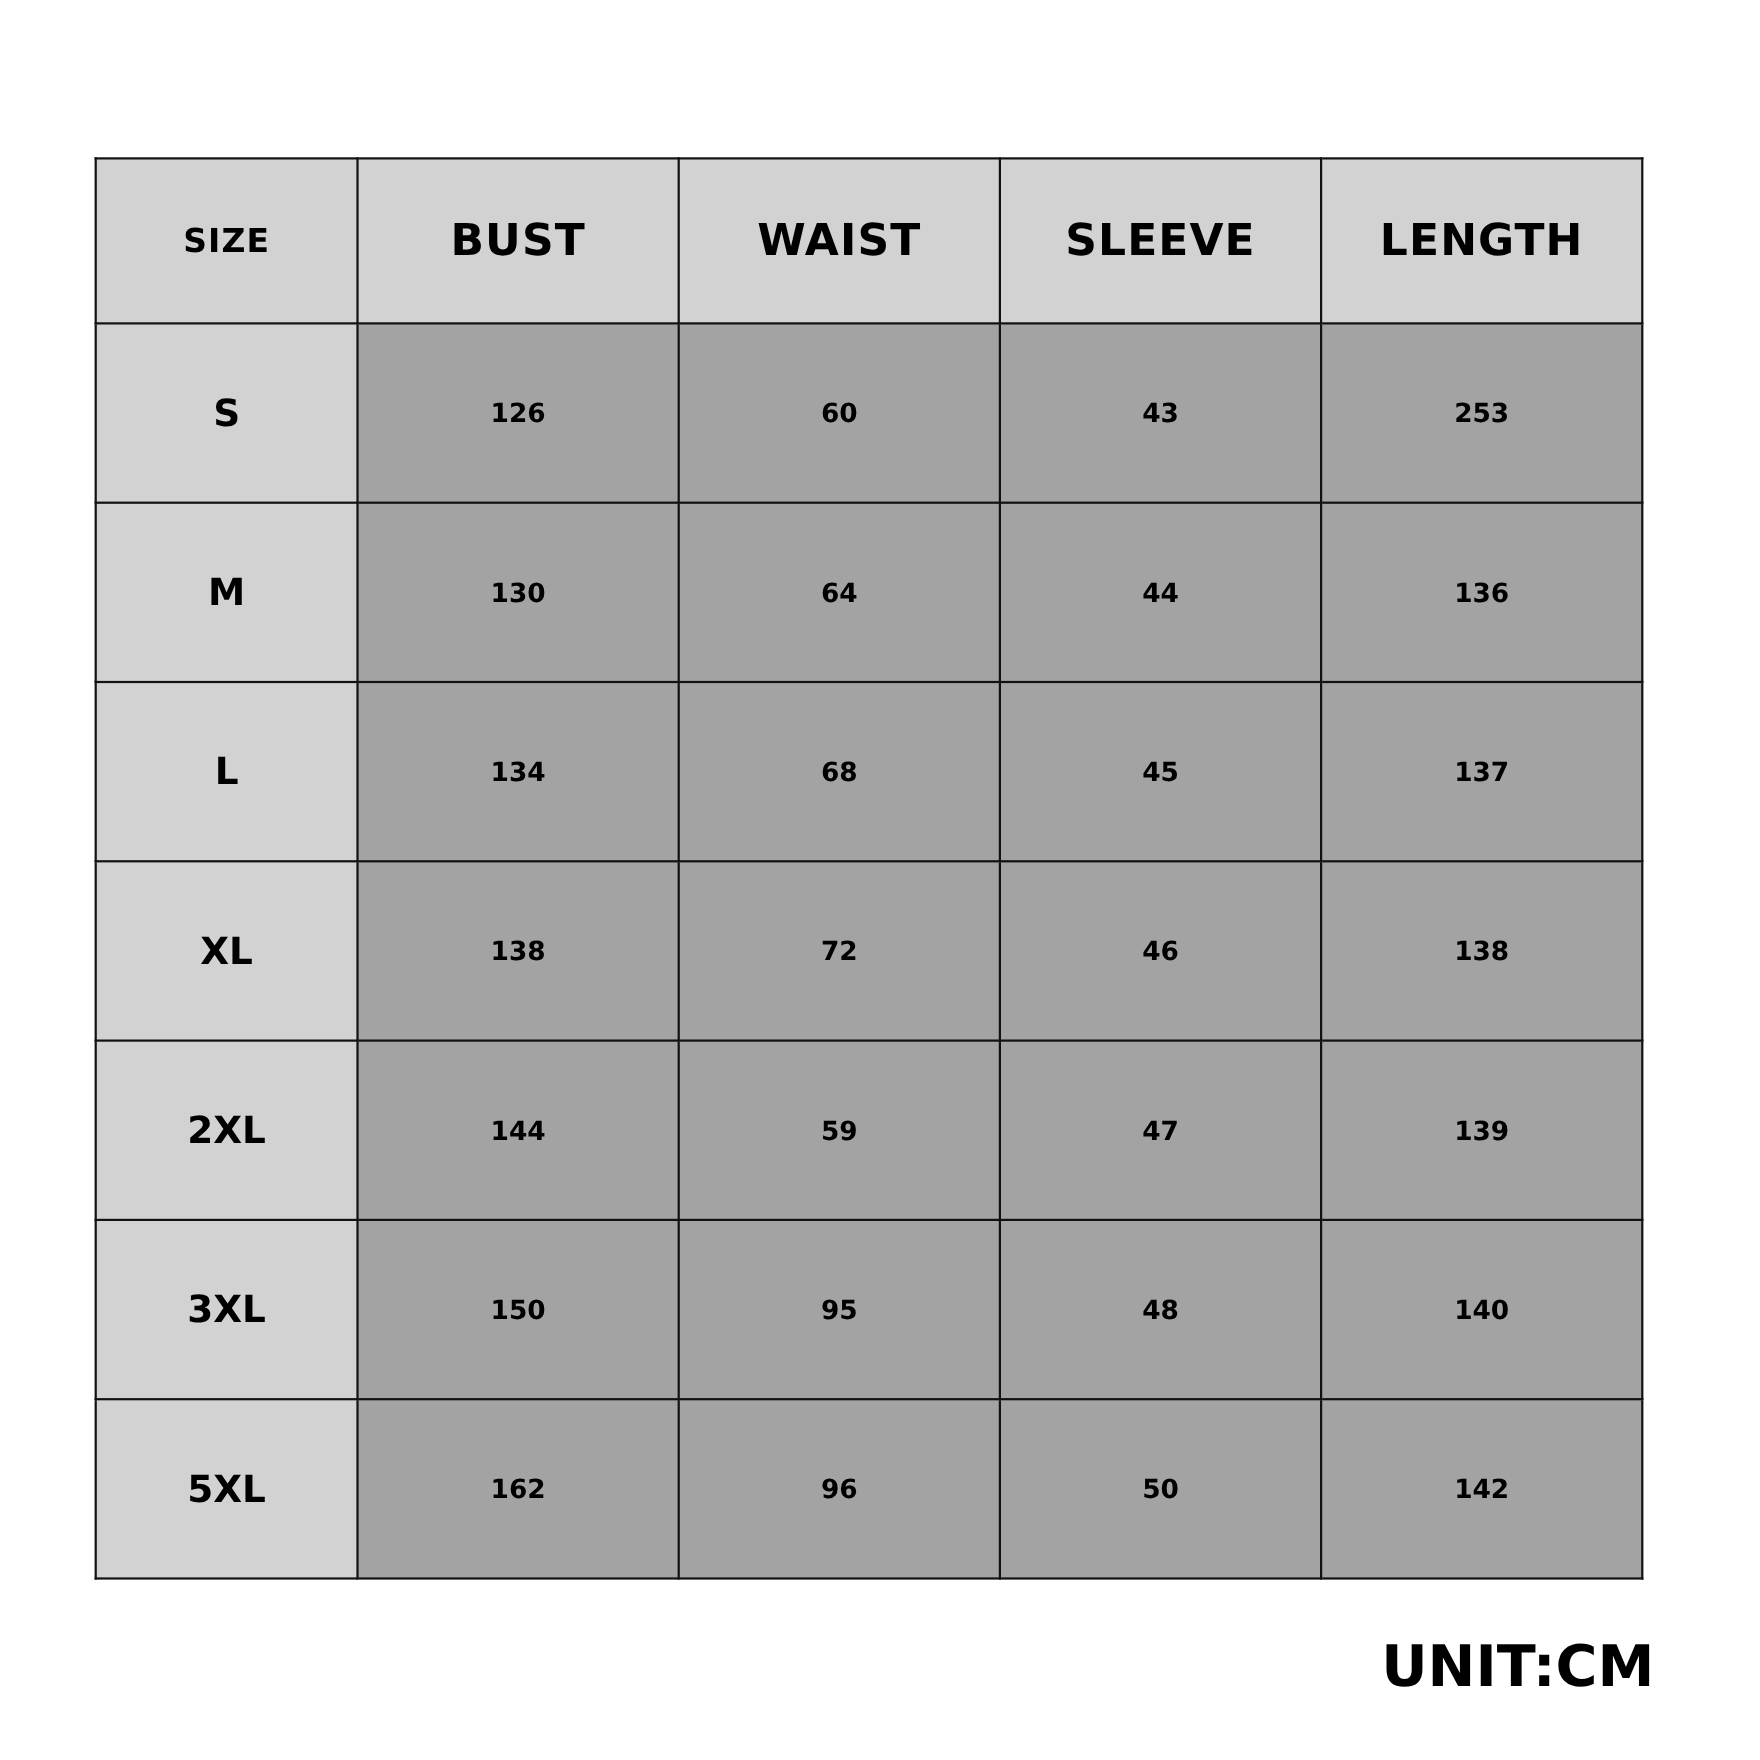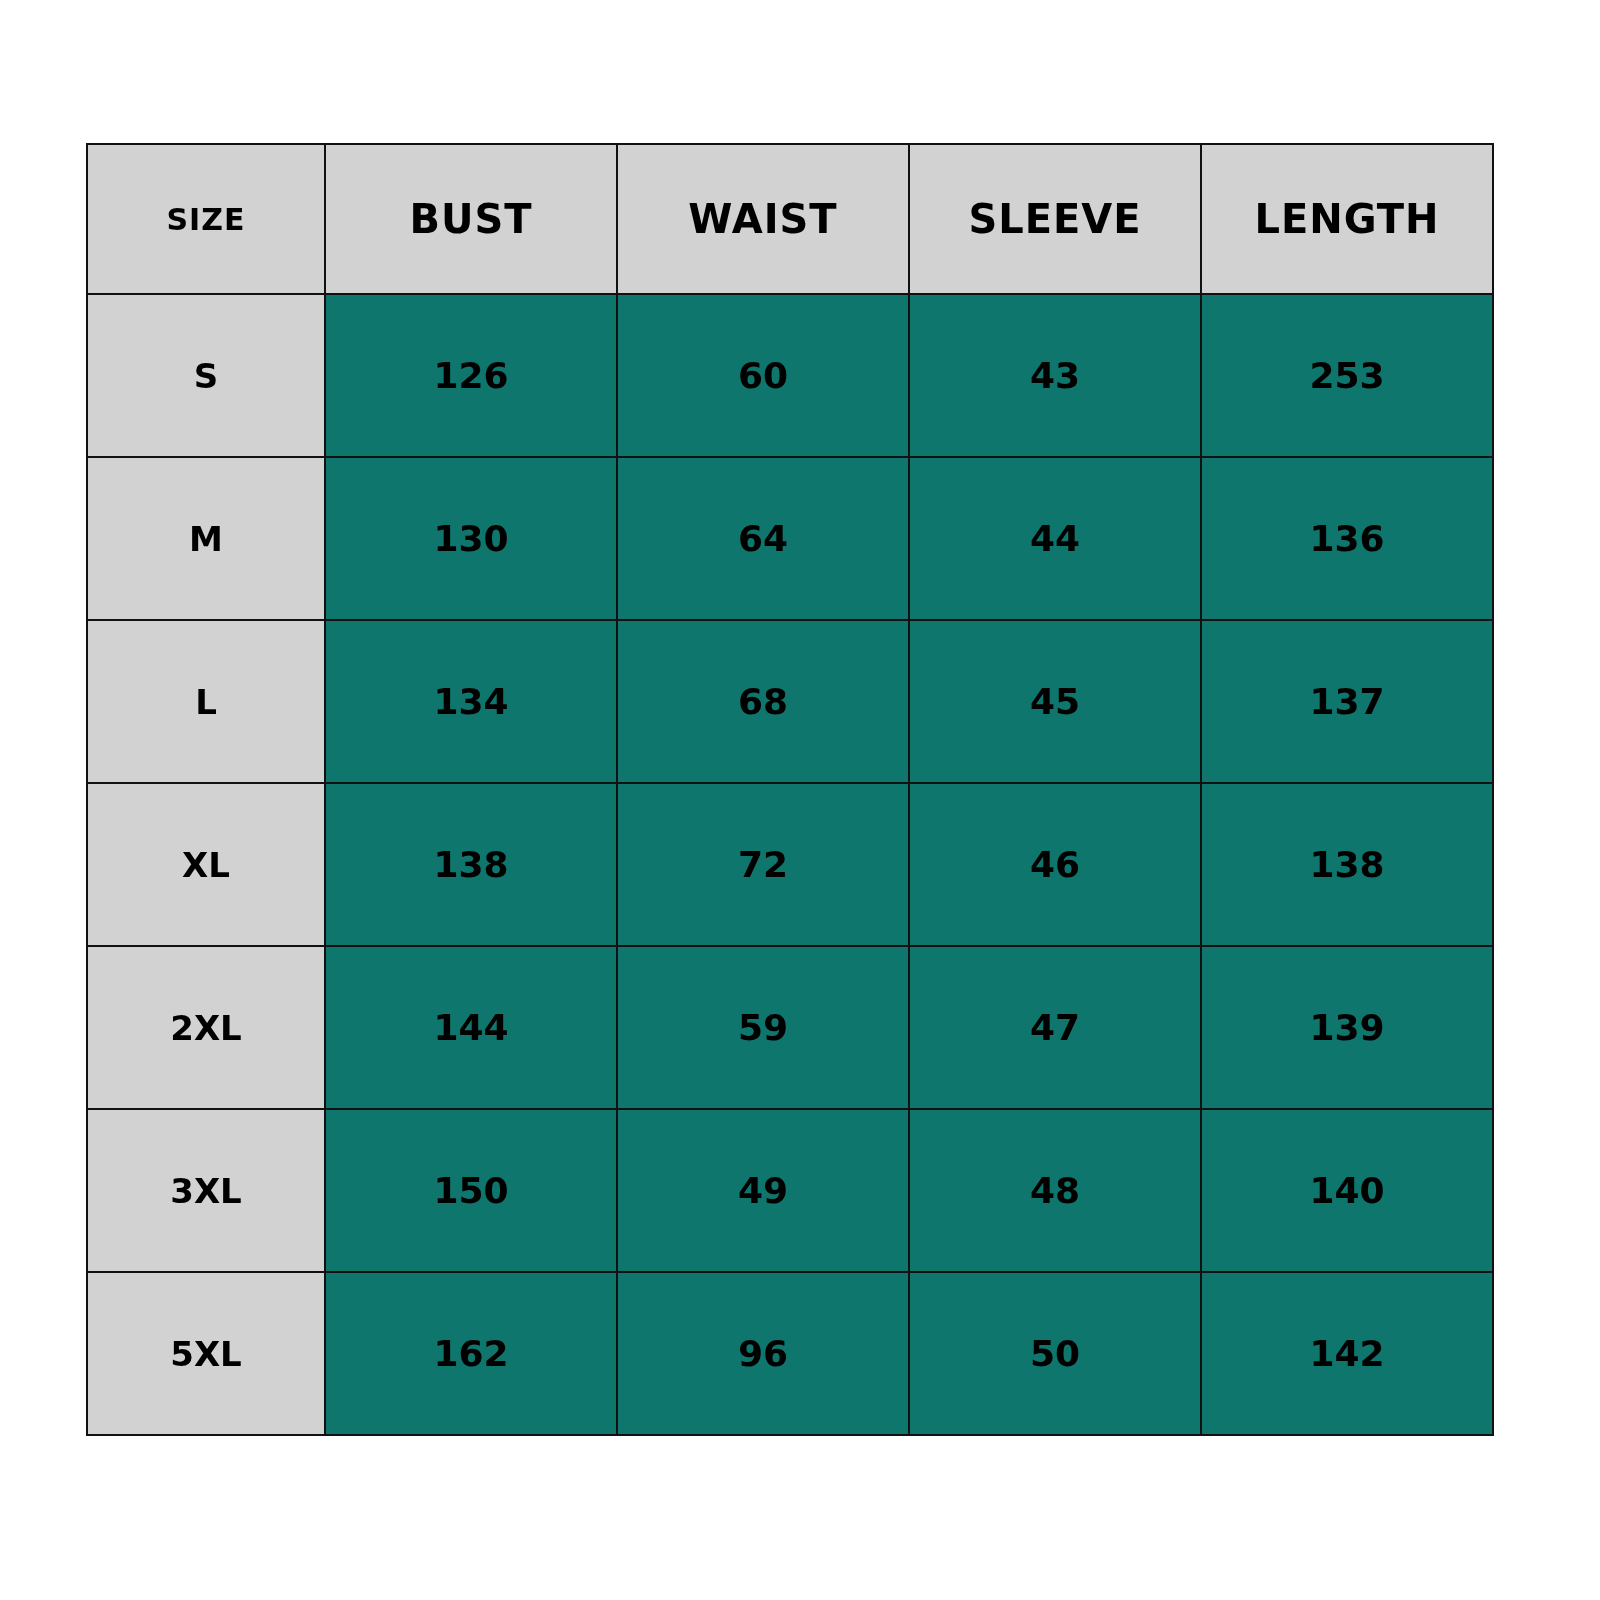--- a/index.html
+++ b/index.html
@@ -45,22 +45,22 @@
     height: 148px;
     background: #d2d2d2;
     font-size: 40px;
     letter-spacing: 1px;
   }
   thead th.size-head {
     font-size: 30px;
   }
   tbody td {
     height: 161px;
-    background: #0f766e;
-    font-size: 36px;
+    background: #a3a3a3;
+    font-size: 24px;
   }
   tbody td.size-cell {
     background: #d2d2d2;
     font-size: 34px;
   }
   .unit-label {
     position: absolute;
     right: 96px;
     top: 1486px;
     font-size: 52px;
@@ -124,28 +124,29 @@
       <tr>
         <td class="size-cell">2XL</td>
         <td>144</td>
         <td>59</td>
         <td>47</td>
         <td>139</td>
       </tr>
       <tr>
         <td class="size-cell">3XL</td>
         <td>150</td>
-        <td>49</td>
+        <td>95</td>
         <td>48</td>
         <td>140</td>
       </tr>
       <tr>
         <td class="size-cell">5XL</td>
         <td>162</td>
         <td>96</td>
         <td>50</td>
         <td>142</td>
       </tr>
     </tbody>
   </table>
 
+  <div class="unit-label">UNIT:CM</div>
 
 </div>
 
 </body></html>

